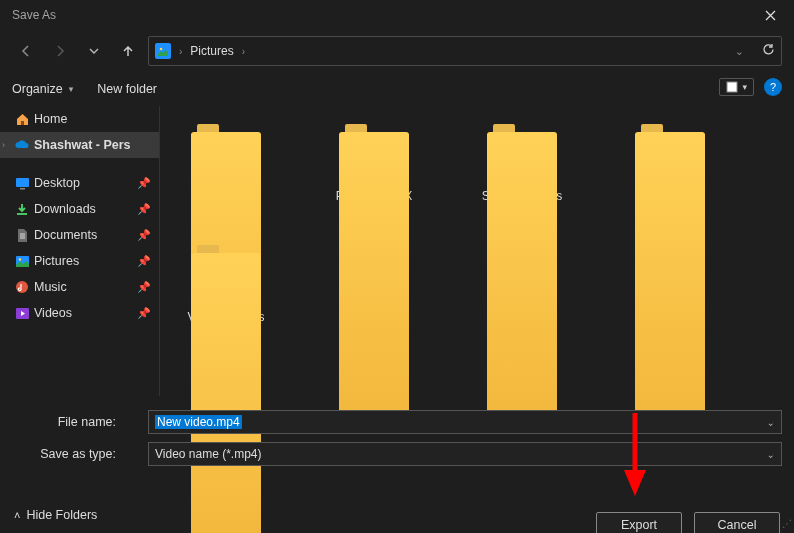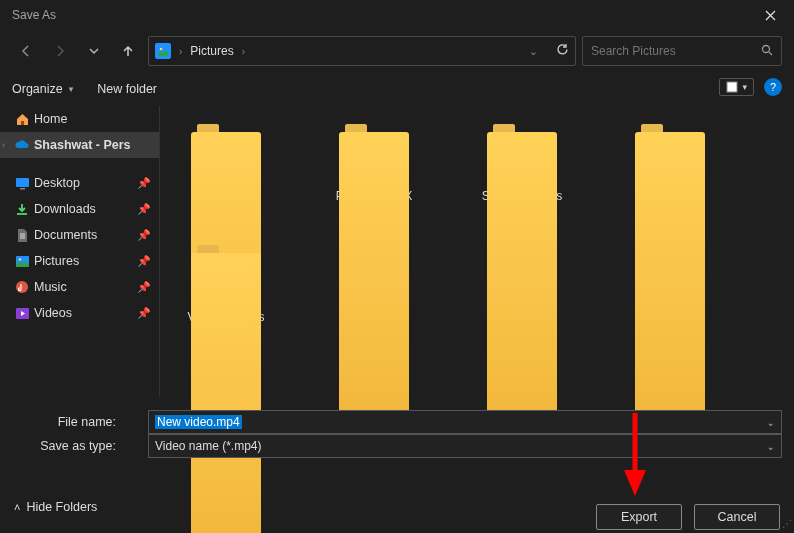--- a/index.html
+++ b/index.html
@@ -41,21 +41,21 @@
   .qa-spacer { height:12px; }
 
   .filearea { flex:1; padding:18px 12px; display:flex; gap:40px; flex-wrap:wrap; align-content:flex-start; background:#1e1e1e; }
   .folder { width:108px; display:flex; flex-direction:column; align-items:center; gap:10px; }
   .foldericon { width:70px; height:55px; position:relative; }
   .foldericon .tab { position:absolute; top:0; left:6px; width:22px; height:10px; background:#e6b84d; border-radius:2px 2px 0 0; }
   .foldericon .body { position:absolute; top:8px; left:0; right:0; bottom:0; background:linear-gradient(#ffd257,#f2b73c); border-radius:3px; }
   .folder .label { font-size:12px; color:#ddd; text-align:center; line-height:1.3; }
 
   
-  .fieldsection { padding:14px 12px 6px 12px; display:grid; grid-template-columns:112px 1fr; align-items:center; font-size:12.5px; }
+  .fieldsection { padding:14px 12px 6px 12px; display:grid; grid-template-columns:112px 1fr; row-gap:8px; align-items:center; font-size:12.5px; }
   .fieldsection label { text-align:right; padding-right:8px; color:#ddd; }
   .combo { height:24px; border:1px solid #555; background:#222; display:flex; align-items:center; padding:0 30px 0 6px; position:relative; color:#ddd; font-size:12px;margin-left:24px; }
   .combo .dd { position:absolute; right:6px; font-size:10px; color:#aaa; }
   .combo.filename { background:#222; }
   .combo.filename .val { background:#0078d4; color:#fff; padding:0 2px; }
 
   
   .bottombar { display:flex; align-items:center; justify-content:space-between; padding:20px 14px 10px 14px; font-size:12.5px; }
   .hidefolders { display:flex; align-items:center; gap:6px; color:#ddd; }
   .btns { display:flex; gap:12px;margin-top:20px; }
@@ -114,29 +114,20 @@
     <div class="spacer"></div>
     <span class="chev" style="font-size:11px;">⌄</span>
     <span style="margin-left:10px; color:#ccc;">
       <svg width="13" height="13" viewBox="0 0 13 13">
           <path d="M11 6.5 A4.5 4.5 0 1 1 9.5 3" stroke="#ccc" stroke-width="1.3" fill="none"></path>
           <path d="M10 1 L10 4 L7 4" stroke="#ccc" stroke-width="1.3" fill="none"></path>
         </svg>
     </span>
   </div>
 
-  <div class="searchbox">
-    <input placeholder="Search Pictures" style="">
-    <span class="sicon">
-      <svg width="12" height="12" viewBox="0 0 12 12">
-          <circle cx="5" cy="5" r="3.5" stroke="#999" stroke-width="1.3" fill="none"></circle>
-          <path d="M8 8 L11 11" stroke="#999" stroke-width="1.3"></path>
-        </svg>
-    </span>
-  </div>
 </div>
 
 <div class="toolbar">
   <div class="left">
     <div class="organize">
       <span>Organize</span>
       <span style="font-size:9px;color:#aaa;">▾</span>
     </div>
     <span>New folder</span>
   </div>

